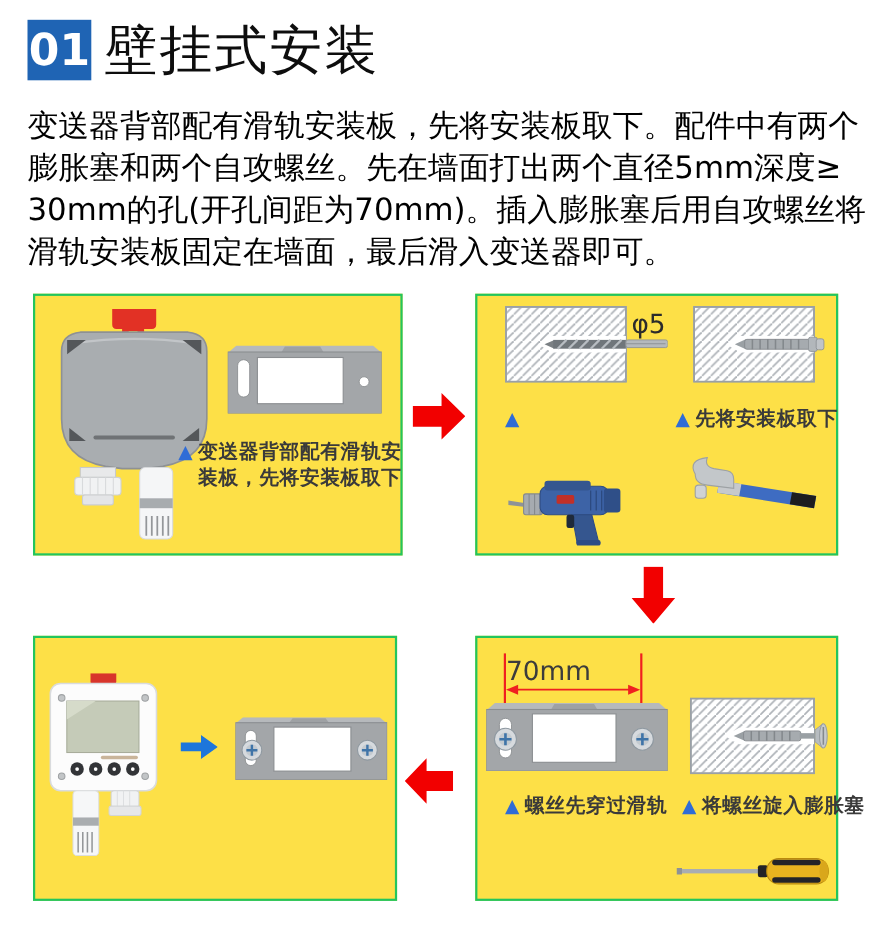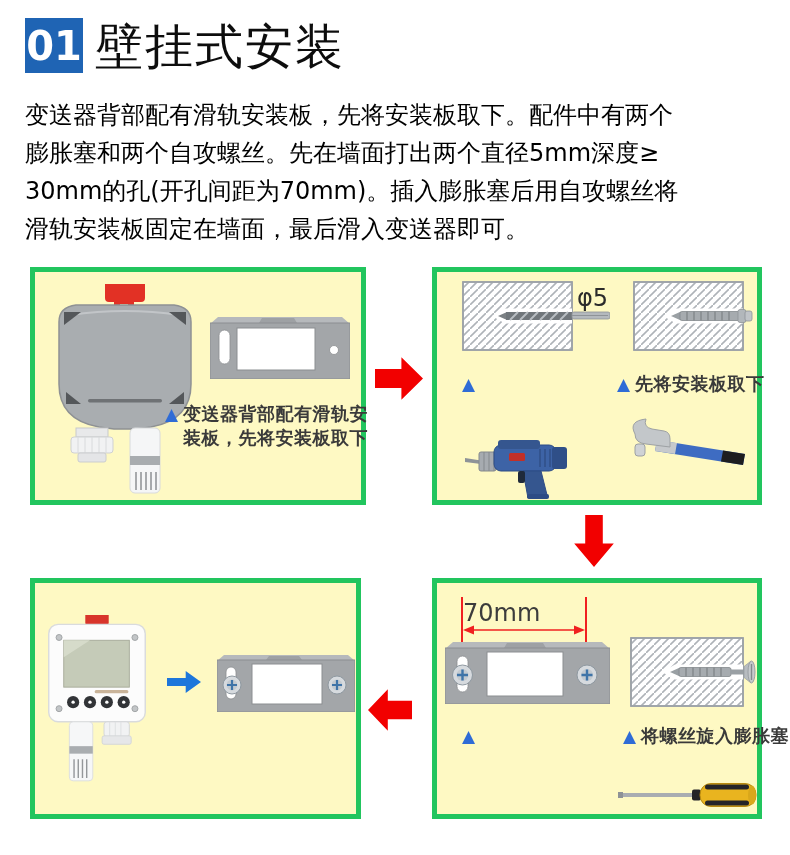--- a/index.html
+++ b/index.html
@@ -3,24 +3,24 @@
 <meta charset="utf-8">
 <style>
   html,body{margin:0;padding:0;background:#fff;}
   .page{position:relative;width:790px;height:855px;background:#fff;overflow:hidden;
         font-family:"DejaVu Sans","Liberation Sans",sans-serif;color:#111;padding-left:36px;}
   .abs{position:absolute;}
   
   .badge{left:25px;top:18px;width:58px;height:55px;background:#1f64b4;color:#fff;
          font-size:40px;font-weight:bold;display:flex;align-items:center;justify-content:center;}
   .title{left:95px;top:16px;font-size:48px;font-weight:normal;letter-spacing:2px;color:#0d0d0d;line-height:60px;}
-  .intro{left:25px;top:96px;width:748px;font-size:24px;line-height:38px;color:#000;}
+  .intro{left:25px;top:96px;width:748px;font-size:28px;line-height:38px;color:#000;}
   .intro span{display:block;white-space:nowrap;}
   
-  .panel{position:absolute;background:#fef9c3;border:5px solid #22c55e;box-sizing:border-box;}
+  .panel{position:absolute;background:#fde047;border:2px solid #22c55e;box-sizing:border-box;}
   .p-tl{left:30px;top:267px;width:336px;height:238px;}
   .p-tr{left:432px;top:267px;width:330px;height:238px;}
   .p-bl{left:30px;top:578px;width:331px;height:241px;}
   .p-br{left:432px;top:578px;width:330px;height:241px;}
   
   .flow{background:#f20000;}
   .fl-right{left:375px;top:355px;width:48px;height:47px;
     clip-path:polygon(0 30%,55% 30%,55% 5%,100% 50%,55% 95%,55% 70%,0 70%);}
   .fl-down{left:572px;top:515px;width:44px;height:52px;
     clip-path:polygon(30% 0,70% 0,70% 55%,95% 55%,50% 100%,5% 55%,30% 55%);}
@@ -189,20 +189,21 @@
       <polygon points="40,35 50,30.5 50,39.5" fill="#9aa0a4"></polygon>
       <rect x="49" y="30.5" width="52" height="9" rx="2" fill="#a6abaf" stroke="#84898d" stroke-width=".8"></rect>
       <path d="M56 30.5 v9 M63 30.5 v9 M70 30.5 v9 M77 30.5 v9 M84 30.5 v9 M91 30.5 v9" stroke="#83888c" stroke-width="1.4" fill="none"></path>
       <rect x="100" y="32.5" width="14" height="5" fill="#9aa0a4"></rect>
       <polygon points="114,29.5 121,24 121,46 114,40.5" fill="#b7bcc0" stroke="#8e9397" stroke-width=".6"></polygon>
       <ellipse cx="121.5" cy="35" rx="3.5" ry="11" fill="#c6cacd" stroke="#9aa0a4"></ellipse>
       <path d="M121.5 27 V43" stroke="#84898d" stroke-width="1.4"></path>
     </svg>
     <div class="caption" style="left:25px;top:141px">
       <span class="tri">▲</span>
+      <span class="cap-text">螺丝先穿过滑轨</span>
     </div>
     <div class="caption" style="left:186px;top:141px">
       <span class="tri">▲</span>
       <span class="cap-text">将螺丝旋入膨胀塞</span>
     </div>
     <svg class="abs" style="left:181px;top:198px" width="140" height="28" viewBox="0 0 140 28">
       <rect x="2" y="12" width="74" height="4" fill="#a9adb1"></rect>
       <polygon points="0,11 5,11 5,17 0,17" fill="#8e9296"></polygon>
       <rect x="74" y="8.5" width="9" height="11" rx="2" fill="#232326"></rect>
       <rect x="82" y="2.5" width="56" height="23" rx="11" fill="#e9b41f" stroke="#b8890e"></rect>

